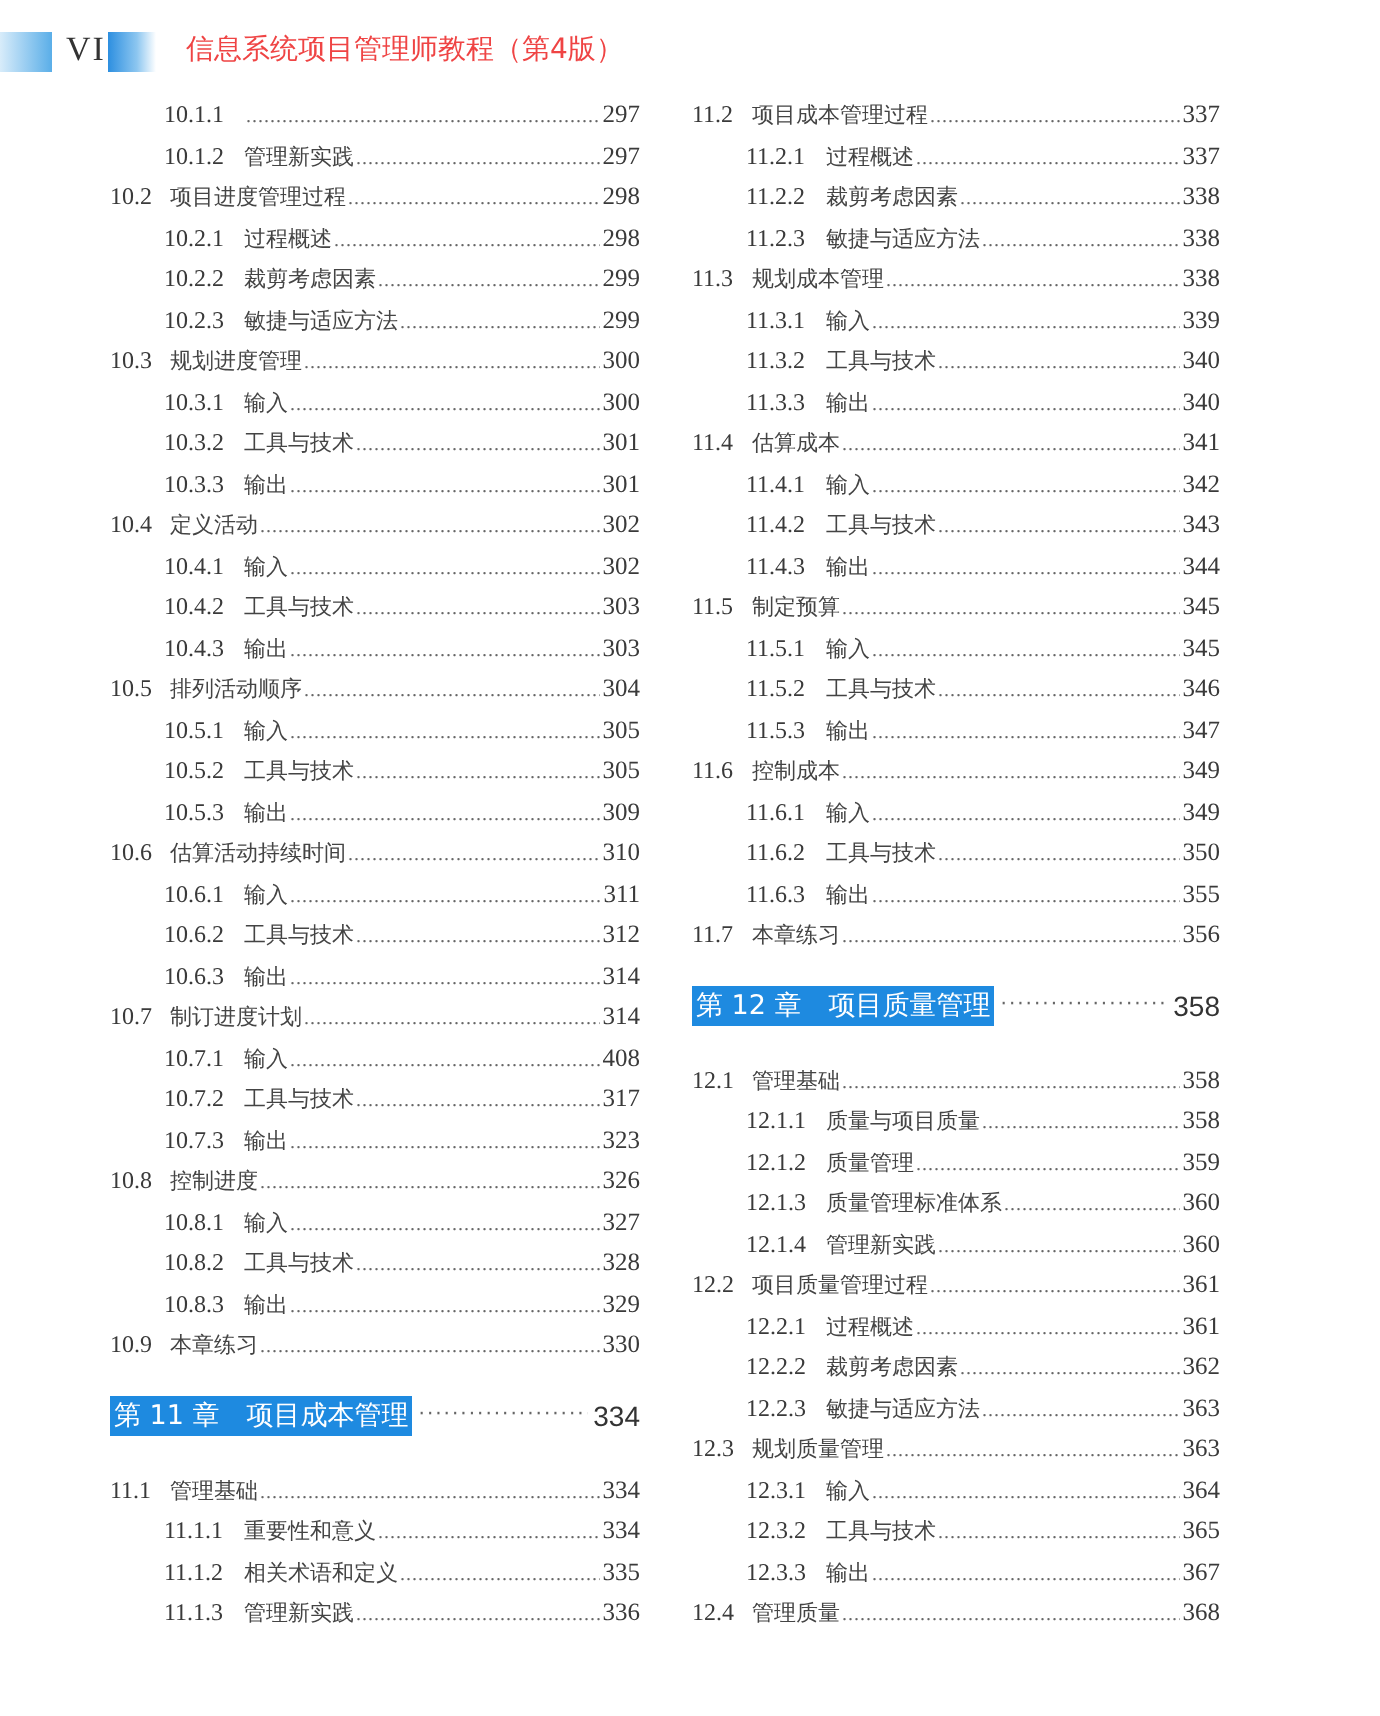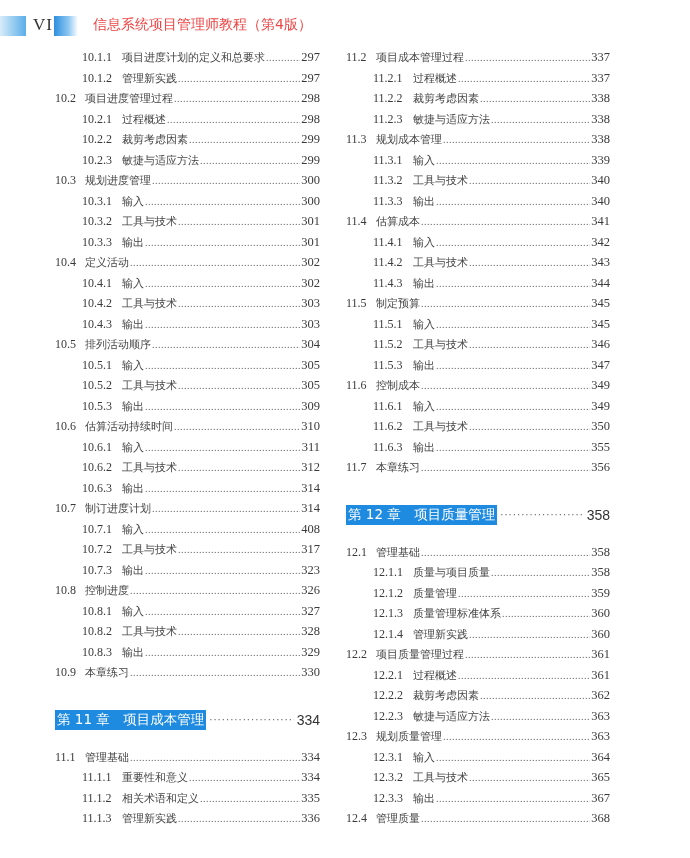--- a/index.html
+++ b/index.html
@@ -39,21 +39,21 @@
     .l2 .num { width: 30px; }
     .l3 .num { width: 40px; }
     .ttl { font-family: "DejaVu Sans", sans-serif; font-size: 11px; color: #444; }
     .dots {
       flex: 1; overflow: hidden; margin: 0 1px; color: #666; font-size: 10px;
       font-family: "Liberation Serif", serif; letter-spacing: 0.5px;
     }
     .dots::before { content: "........................................................................................................................"; }
     .pg { font-family: "Liberation Serif", serif; font-size: 12.5px; }
     .chapter {
-      display: flex; align-items: center; height: 22px; margin-top: 26px; margin-bottom: 16px; justify-content: space-between;
+      display: flex; align-items: center; height: 22px; margin-top: 14px; margin-bottom: 16px; justify-content: space-between;
     }
     .chap-label {
       background: #1e8ae0; color: #ffffff; font-family: "DejaVu Sans", sans-serif;
       font-size: 13.5px; padding: 1px 2px 1px 2px; white-space: nowrap;
     }
     .chap-dots {
       flex: 1; overflow: hidden; white-space: nowrap; color: #666; font-size: 10px;
       font-family: "DejaVu Sans", sans-serif; margin: 0 3px; letter-spacing: 1px;
     }
     .chap-dots::before { content: "·······································································"; }
@@ -66,21 +66,20 @@
   <div class="hdr-bar1"></div>
   <div class="hdr-page">VI</div>
   <div class="hdr-bar2"></div>
   <div class="hdr-title">信息系统项目管理师教程（第4版）</div>
 </div>
 
 <div class="col col-left">
   <div>
       <div class="row l3">
         <span class="num">10.1.1</span>
-        <span class="ttl">项目进度计划的定义和总要求</span>
         <span class="dots"></span>
         <span class="pg">297</span>
       </div>
       <div class="row l3">
         <span class="num">10.1.2</span>
         <span class="ttl">管理新实践</span>
         <span class="dots"></span>
         <span class="pg">297</span>
       </div>
       <div class="row l2">

